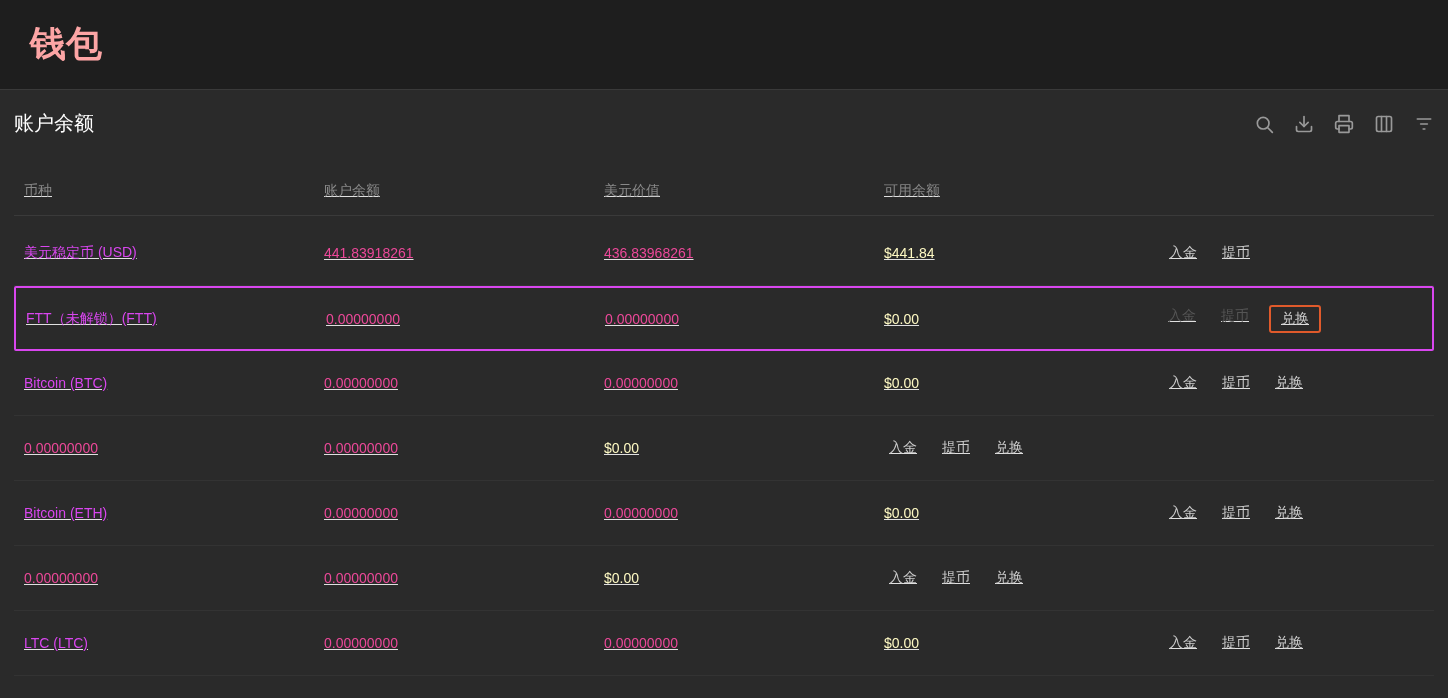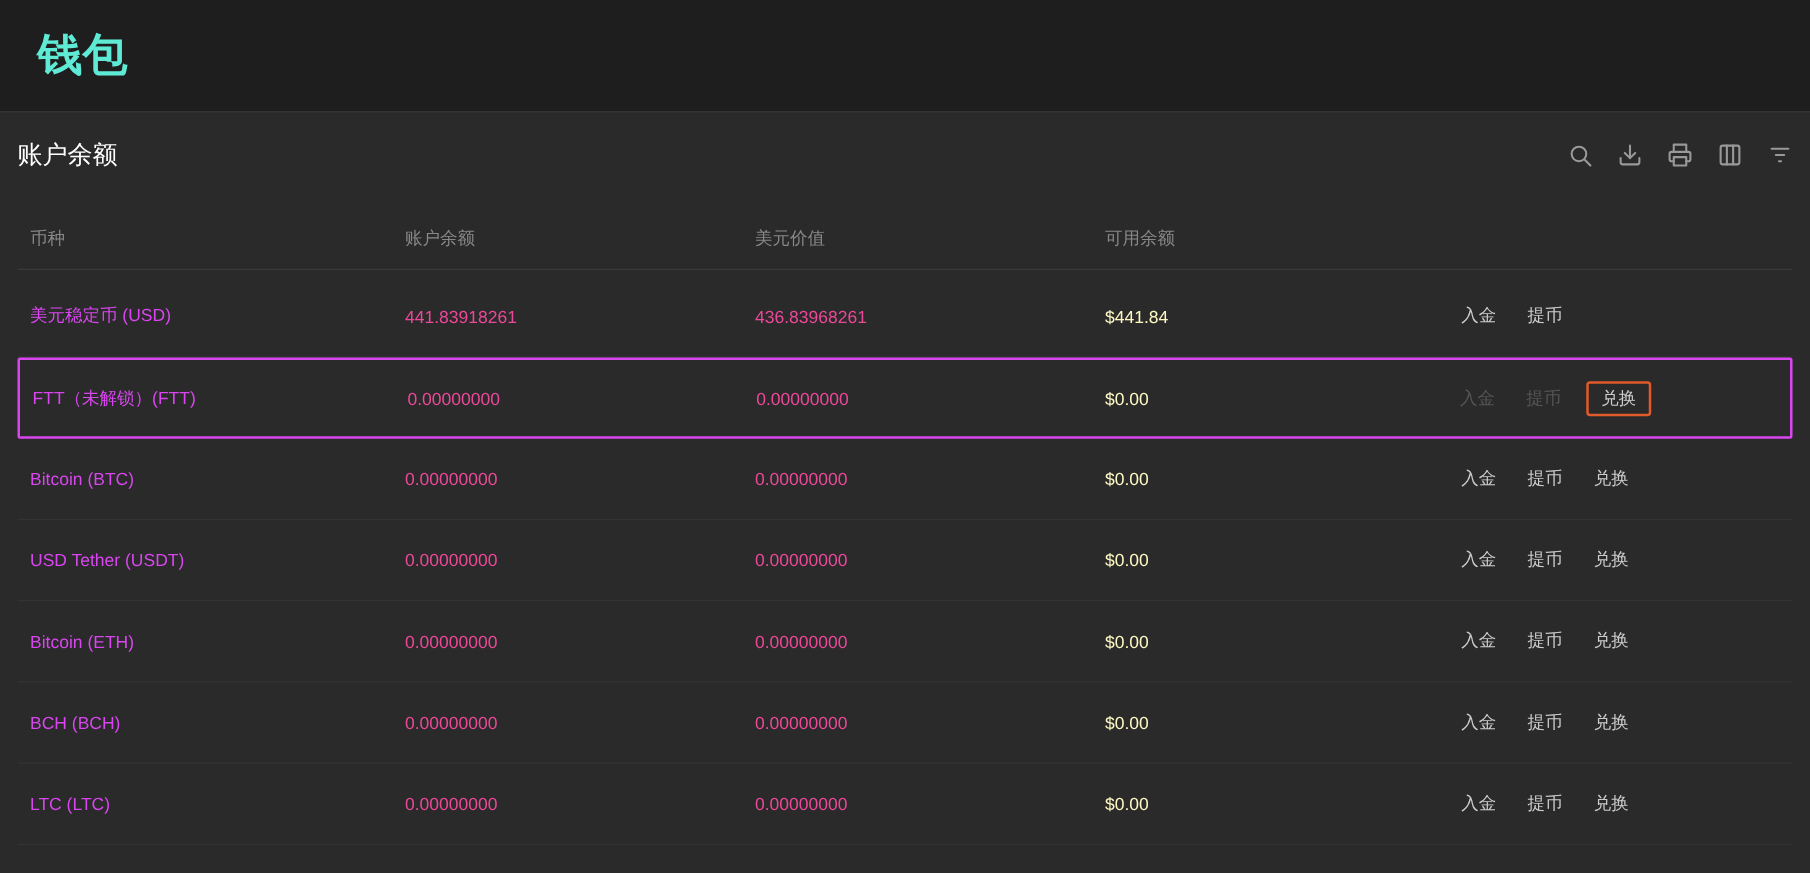--- a/index.html
+++ b/index.html
@@ -18,21 +18,21 @@
 
     .page-header {
       background-color: #1e1e1e;
       padding: 20px 30px;
       border-bottom: 1px solid #3a3a3a;
     }
 
     .page-title {
       font-size: 36px;
       font-weight: bold;
-      color: #5eead4;
+      color: #fca5a5;
     }
 
     .main-content {
       padding: 20px 14px;
     }
 
     .section-header {
       display: flex;
       align-items: center;
       justify-content: space-between;
@@ -56,20 +56,21 @@
       color: #999;
       cursor: pointer;
       font-size: 20px;
       display: flex;
       align-items: center;
       justify-content: center;
     }
 
     .table-container {
       width: 100%;
+      text-decoration: underline;
     }
 
     .table-header {
       display: grid;
       grid-template-columns: 300px 1fr 1fr 1fr 1fr;
       padding: 10px 0;
       border-bottom: 1px solid #3a3a3a;
       margin-bottom: 5px;
     }
 
@@ -103,21 +104,21 @@
       color: #d946ef;
       font-size: 14px;
     }
 
     .table-cell.number-value {
       color: #ec4899;
     }
 
     .actions-cell {
       display: flex;
-      align-items: center;
+      align-items: flex-start;
       gap: 15px;
       padding: 15px 10px;
     }
 
     .action-btn {
       background: none;
       border: none;
       color: #cccccc;
       cursor: pointer;
       font-size: 14px;
@@ -245,21 +246,20 @@
       <div class="table-cell number-value">0.00000000</div>
       <div class="table-cell">$0.00</div>
       <div class="actions-cell">
         <button class="action-btn">入金</button>
         <button class="action-btn">提币</button>
         <button class="action-btn exchange">兑换</button>
       </div>
     </div>
 
     <div class="table-row">
-      <div class="table-cell currency-name">USD Tether (USDT)</div>
       <div class="table-cell number-value">0.00000000</div>
       <div class="table-cell number-value">0.00000000</div>
       <div class="table-cell">$0.00</div>
       <div class="actions-cell">
         <button class="action-btn">入金</button>
         <button class="action-btn">提币</button>
         <button class="action-btn exchange">兑换</button>
       </div>
     </div>
 
@@ -269,21 +269,20 @@
       <div class="table-cell number-value">0.00000000</div>
       <div class="table-cell">$0.00</div>
       <div class="actions-cell">
         <button class="action-btn">入金</button>
         <button class="action-btn">提币</button>
         <button class="action-btn exchange">兑换</button>
       </div>
     </div>
 
     <div class="table-row">
-      <div class="table-cell currency-name">BCH (BCH)</div>
       <div class="table-cell number-value">0.00000000</div>
       <div class="table-cell number-value">0.00000000</div>
       <div class="table-cell">$0.00</div>
       <div class="actions-cell">
         <button class="action-btn">入金</button>
         <button class="action-btn">提币</button>
         <button class="action-btn exchange">兑换</button>
       </div>
     </div>
 

